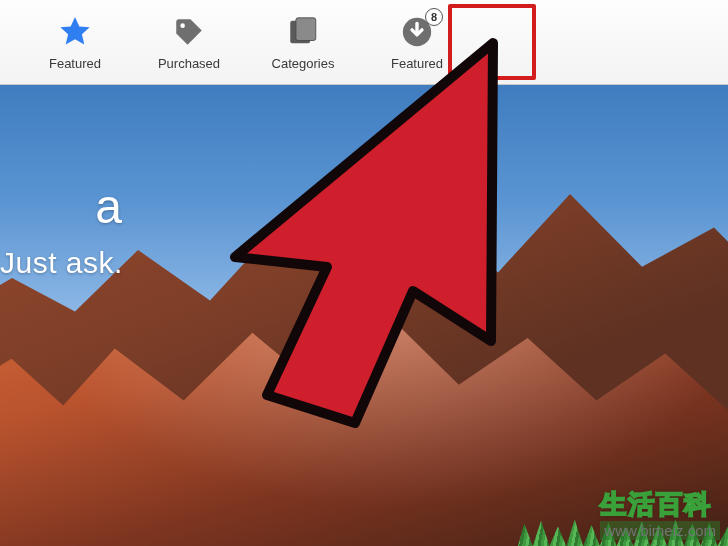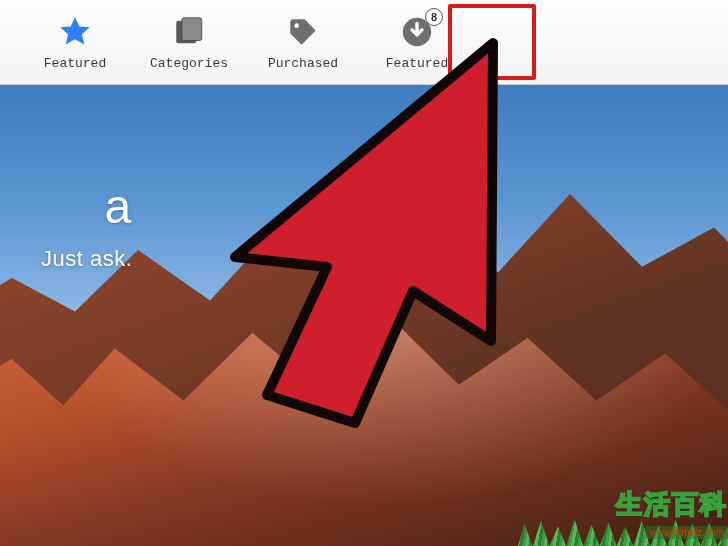--- a/index.html
+++ b/index.html
@@ -28,21 +28,20 @@
   }
   .tab .iconbox {
     width: 40px; height: 40px;
     display: flex; align-items: center; justify-content: center;
     margin-bottom: 4px;
   }
   .tab .label {
     font-size: 13px;
     color: #3a3a3a;
     white-space: nowrap;
-    font-family: Liberation Mono, monospace;
   }
   .highlight-box {
     position: absolute;
     top: 4px;
     left: 448px;
     width: 88px;
     height: 76px;
     border: 4px solid #d31c1c;
     border-radius: 2px;
     pointer-events: none;
@@ -86,53 +85,53 @@
   }
 
   .hero-text {
     position: absolute;
     top: 94px; left: 0;
     color: #ffffff;
     font-weight: 300;
     text-shadow: 0 1px 3px rgba(0,0,0,0.3);
   }
   .hero-line1 { font-size: 48px; letter-spacing: 1px; text-align: right; }
-  .hero-line2 { font-size: 22px; margin-top: 12px; letter-spacing: 0.5px; padding-left: 41px; }
+  .hero-line2 { font-size: 30px; margin-top: 12px; letter-spacing: 0.5px; }
 
   
   .big-arrow {
     position: absolute;
     top: 35px;
     left: 215px;
     width: 320px;
     height: 395px;
     z-index: 20;
     pointer-events: none;
   }
 
   
   .watermark {
     position: absolute;
-    right: 0; bottom: 6px;
-    text-align: right;
+    right: 8px; bottom: 6px;
+    text-align: left;
     z-index: 30;
     color: #fff;
     margin-top: 23px;
   }
   .wm-top {
     font-size: 26px;
     font-weight: 700;
     color: #ffffff;
     -webkit-text-stroke: 2px #3aa13a;
     text-shadow: 0 0 4px rgba(0,0,0,0.4);
     letter-spacing: 2px;
   }
   .wm-url {
-    font-size: 10px;
-    color: #c2410c;
+    font-size: 15px;
+    color: #737373;
     background: rgba(40,120,40,0.5);
     padding: 1px 4px;
     display: inline-block;
     margin-top: -2px;
   }
   .grass {
     position: absolute;
     right: 0; bottom: 0;
     width: 210px; height: 28px;
     background: repeating-linear-gradient(100deg,#3f9a3f 0 3px,#57b757 3px 6px,#2f7a2f 6px 9px);
@@ -149,40 +148,40 @@
 
     <div class="tab">
       <div class="iconbox">
         <svg width="36" height="36" viewBox="0 0 24 24">
             <path fill="#2f7ff3" d="M12 2l2.9 6.3 6.9.6-5.2 4.6 1.6 6.8L12 16.9 5.8 20.3l1.6-6.8L2.2 8.9l6.9-.6z"></path>
           </svg>
       </div>
       <span class="label">Featured</span>
     </div>
 
+
+    <div class="tab">
+      <div class="iconbox">
+        <svg width="34" height="34" viewBox="0 0 24 24">
+          <path fill="#6f6f6f" d="M13 3l8 8-10 10-8-8V5a2 2 0 0 1 2-2h8z"></path>
+          <circle cx="7.5" cy="7.5" r="1.6" fill="#fff"></circle>
+        </svg>
+      </div>
+      <span class="label">Purchased</span>
+    </div>
 
     <div class="tab">
       <div class="iconbox">
         <svg width="34" height="34" viewBox="0 0 24 24">
           <rect x="3" y="4" width="14" height="16" rx="1.5" fill="#5a5a5a"></rect>
           <rect x="7" y="2" width="14" height="16" rx="1.5" fill="#8a8a8a"></rect>
           <rect x="7" y="2" width="14" height="16" rx="1.5" fill="none" stroke="#474747" stroke-width="0.6"></rect>
         </svg>
       </div>
       <span class="label">Categories</span>
-    </div>
-
-    <div class="tab">
-      <div class="iconbox">
-        <svg width="34" height="34" viewBox="0 0 24 24">
-          <path fill="#6f6f6f" d="M13 3l8 8-10 10-8-8V5a2 2 0 0 1 2-2h8z"></path>
-          <circle cx="7.5" cy="7.5" r="1.6" fill="#fff"></circle>
-        </svg>
-      </div>
-      <span class="label">Purchased</span>
     </div>
 
     <div class="tab">
       <div class="iconbox" style="position:relative">
         <svg width="34" height="34" viewBox="0 0 24 24">
           <circle cx="12" cy="12" r="10" fill="#6f6f6f"></circle>
           <path d="M12 6v7" stroke="#fff" stroke-width="2.4" stroke-linecap="round"></path>
           <path d="M8.5 10.5 12 14l3.5-3.5" fill="none" stroke="#fff" stroke-width="2.4" stroke-linecap="round" stroke-linejoin="round"></path>
         </svg>
         <span style="position:absolute;top:-4px;right:-6px;width:18px;height:18px;border-radius:50%;background:#fff;border:1.5px solid #555;display:flex;align-items:center;justify-content:center;font-size:11px;font-weight:600;color:#333">8</span>

